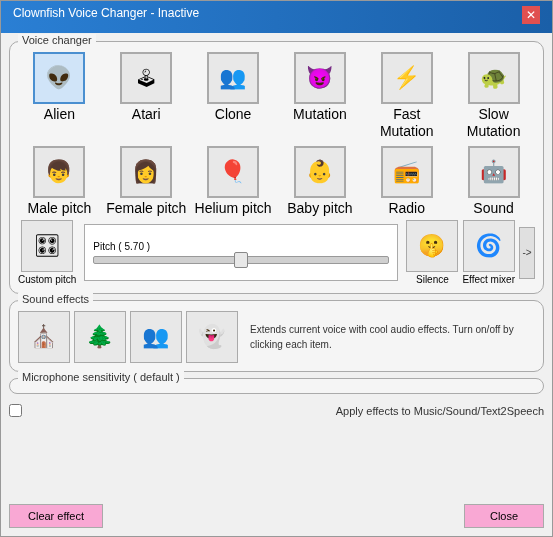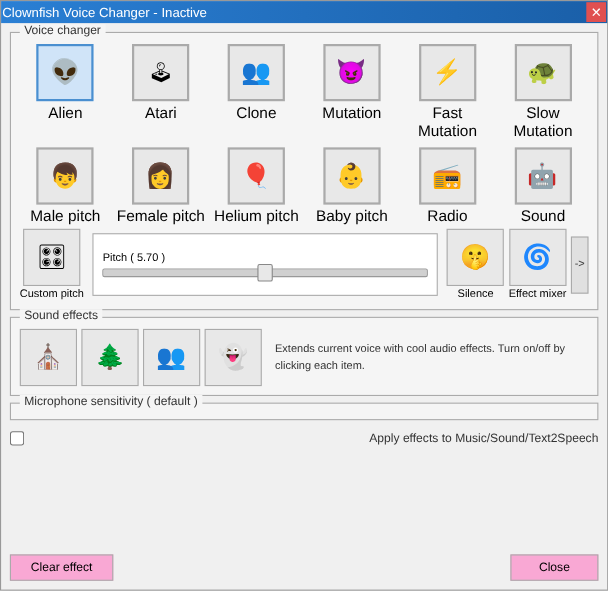--- a/index.html
+++ b/index.html
@@ -18,25 +18,24 @@
       height: 537px;
       background: #f0f0f0;
       border: 1px solid #999;
       box-shadow: 2px 2px 8px rgba(0,0,0,0.3);
       display: flex;
       flex-direction: column;
     }
     .title-bar {
       background: linear-gradient(to right, #2a7fd4, #1a5fa8);
       color: white;
-      padding: 5px 1px;
+      padding: 5px 12px;
       display: flex;
       justify-content: space-between;
-      align-items: center;
-      height: 20px;
+      height: 32px;
       flex-shrink: 0;
     }
     .title-bar-title {
       font-size: 12px;
       font-weight: normal;
     }
     .title-bar-close {
       background: #e05050;
       border: none;
       color: white;
@@ -51,21 +50,21 @@
     }
     .window-content {
       padding: 8px;
       flex: 1;
       display: flex;
       flex-direction: column;
       gap: 6px;
     }
     .group-box {
       border: 1px solid #aaa;
-      border-radius: 0;
+      border-radius: 10px;
       padding: 6px 8px 8px 8px;
       position: relative;
       background: #f5f5f5;
     }
     .group-label {
       position: absolute;
       top: -8px;
       left: 8px;
       background: #f5f5f5;
       padding: 0 4px;

